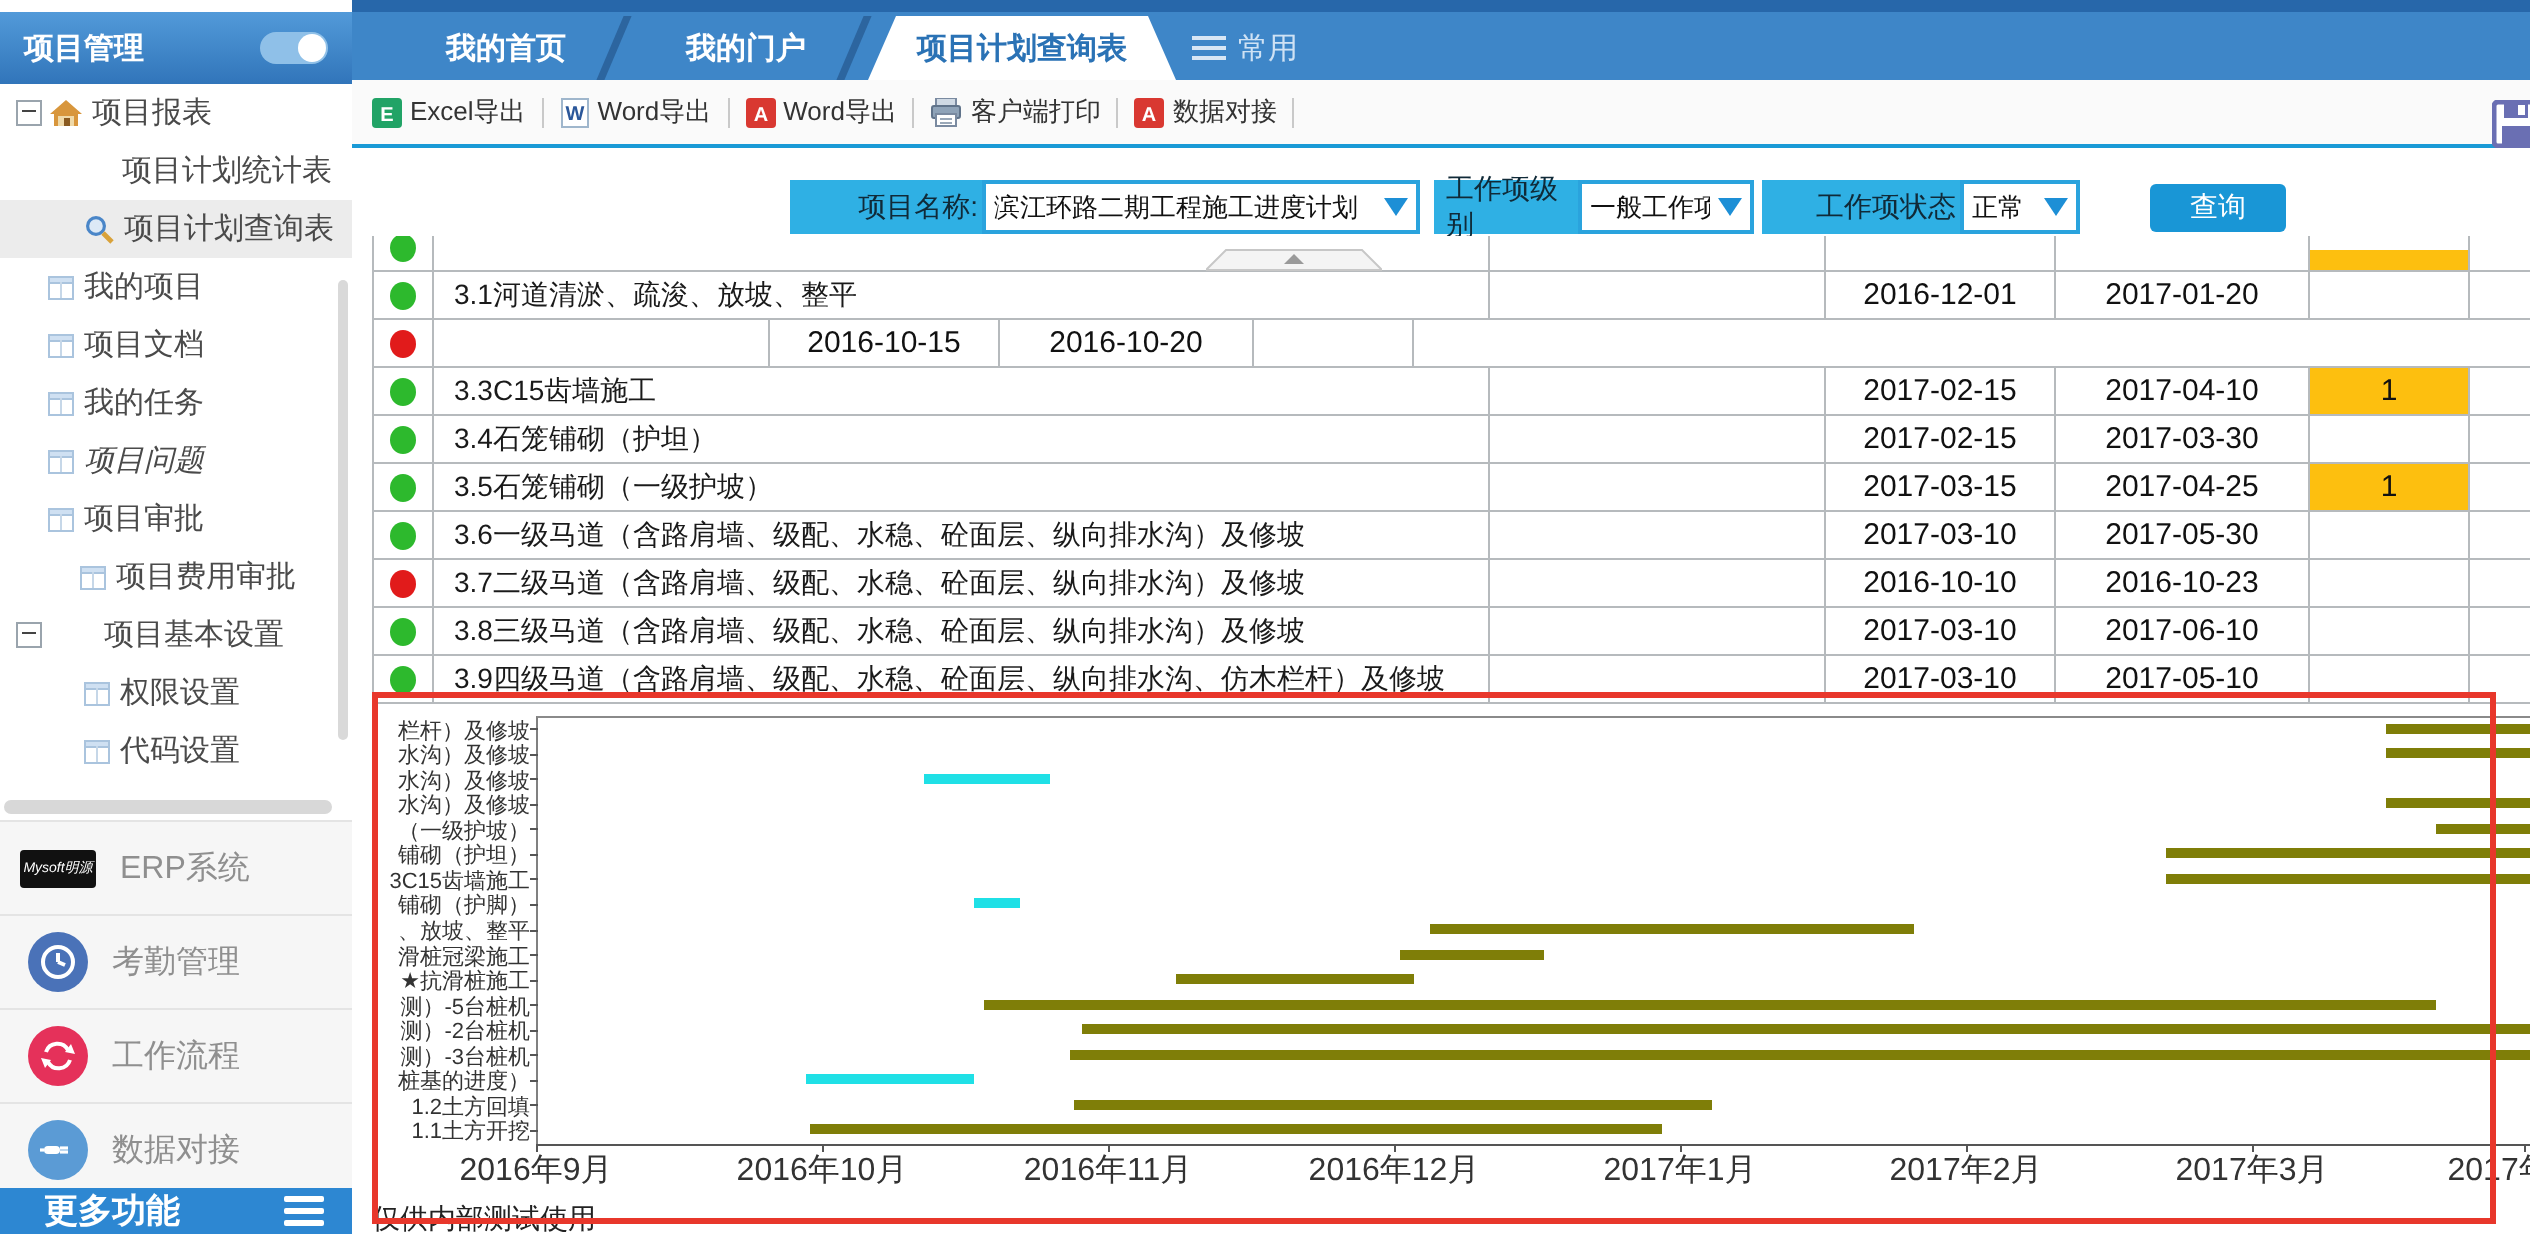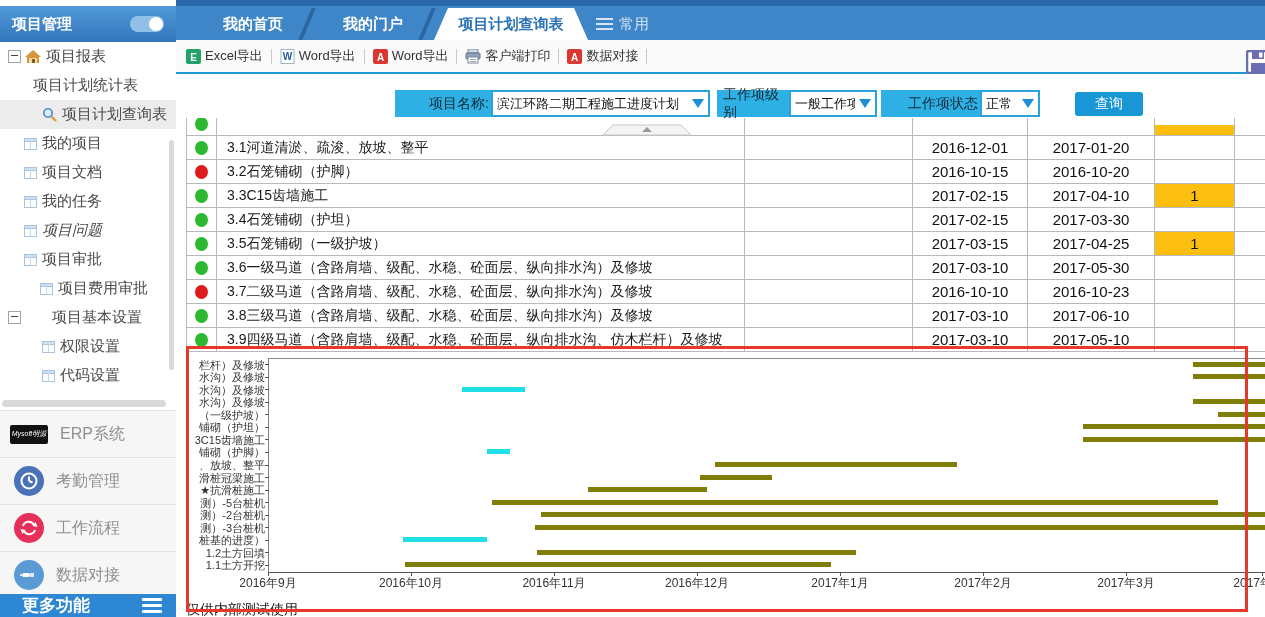--- a/index.html
+++ b/index.html
@@ -80,21 +80,21 @@
   .dot{width:13px;height:14px;border-radius:50%;}
   .scrollup{position:absolute;left:427px;top:124px;z-index:3;cursor:pointer;}
 
   
   .gantt-plot{position:absolute;left:92px;top:358px;width:1173px;height:213px;
               border-left:1px solid #808080;border-top:1px solid #8a8a8a;border-bottom:1px solid #555;
               box-sizing:content-box;background:#fff;}
   .glabel{position:absolute;width:81px;text-align:right;font-size:11px;color:#333;white-space:nowrap;overflow:hidden;}
   .gtickL{position:absolute;width:4px;height:1px;background:#555;left:89px;}
   .gbar{position:absolute;height:5px;}
-  .gmonth{position:absolute;top:575px;font-size:12px;color:#333;transform:translateX(-50%);white-space:nowrap;}
+  .gmonth{position:absolute;top:575px;font-size:16px;color:#333;transform:translateX(-50%);white-space:nowrap;}
   .gtickB{position:absolute;top:572px;width:1px;height:4px;background:#555;}
   .footnote{position:absolute;left:10px;top:601px;font-size:14px;color:#222;}
   .redrect{position:absolute;left:10px;top:346px;width:1056px;height:260px;border:3px solid #e8372b;
            z-index:8;pointer-events:none;}
 </style>
 </head>
 <body>
 
 <div class="app">
   <div class="topstrip"></div>
@@ -111,21 +111,21 @@
           <span class="expander"></span>
           <span style="display:flex;">
             <svg width="16" height="14" viewBox="0 0 16 14">
               <polygon points="8,0 16,7 14,7 14,13 2,13 2,7 0,7" fill="#d8963c"></polygon>
               <rect x="4" y="8" width="8" height="5" fill="#efd9a8"></rect>
               <rect x="7" y="9" width="3" height="4" fill="#8a5a20"></rect>
             </svg>
           </span>
           <span class="lbl">项目报表</span>
         </div>
-        <div class="tree-item" style="padding-left: 28px;">
+        <div class="tree-item" style="padding-left: 56px;">
           <span class="lbl">项目计划统计表</span>
         </div>
         <div class="tree-item selected" style="padding-left: 42px;">
           <span style="display:flex;">
             <svg width="15" height="15" viewBox="0 0 15 15">
               <circle cx="6" cy="6" r="4.2" fill="#dce9f6" stroke="#4a86c8" stroke-width="1.6"></circle>
               <line x1="9.5" y1="9.5" x2="14" y2="14" stroke="#d9a23a" stroke-width="2.4"></line>
             </svg>
           </span>
           <span class="lbl">项目计划查询表</span>
@@ -391,21 +391,20 @@
           <div class="gcell c-blank"></div>
           <div class="gcell c-start">2016-12-01</div>
           <div class="gcell c-end">2017-01-20</div>
           <div class="gcell c-qty"></div>
           <div class="gcell c-tail"></div>
         </div>
         <div class="grow" style="height: 23px;">
           <div class="gcell c-status first">
             <span class="dot" style="background: rgb(225, 27, 27);"></span>
           </div>
-          <div class="gcell c-name">3.2石笼铺砌（护脚）</div>
           <div class="gcell c-blank"></div>
           <div class="gcell c-start">2016-10-15</div>
           <div class="gcell c-end">2016-10-20</div>
           <div class="gcell c-qty"></div>
           <div class="gcell c-tail"></div>
         </div>
         <div class="grow" style="height: 23px;">
           <div class="gcell c-status first">
             <span class="dot" style="background: rgb(45, 185, 45);"></span>
           </div>

